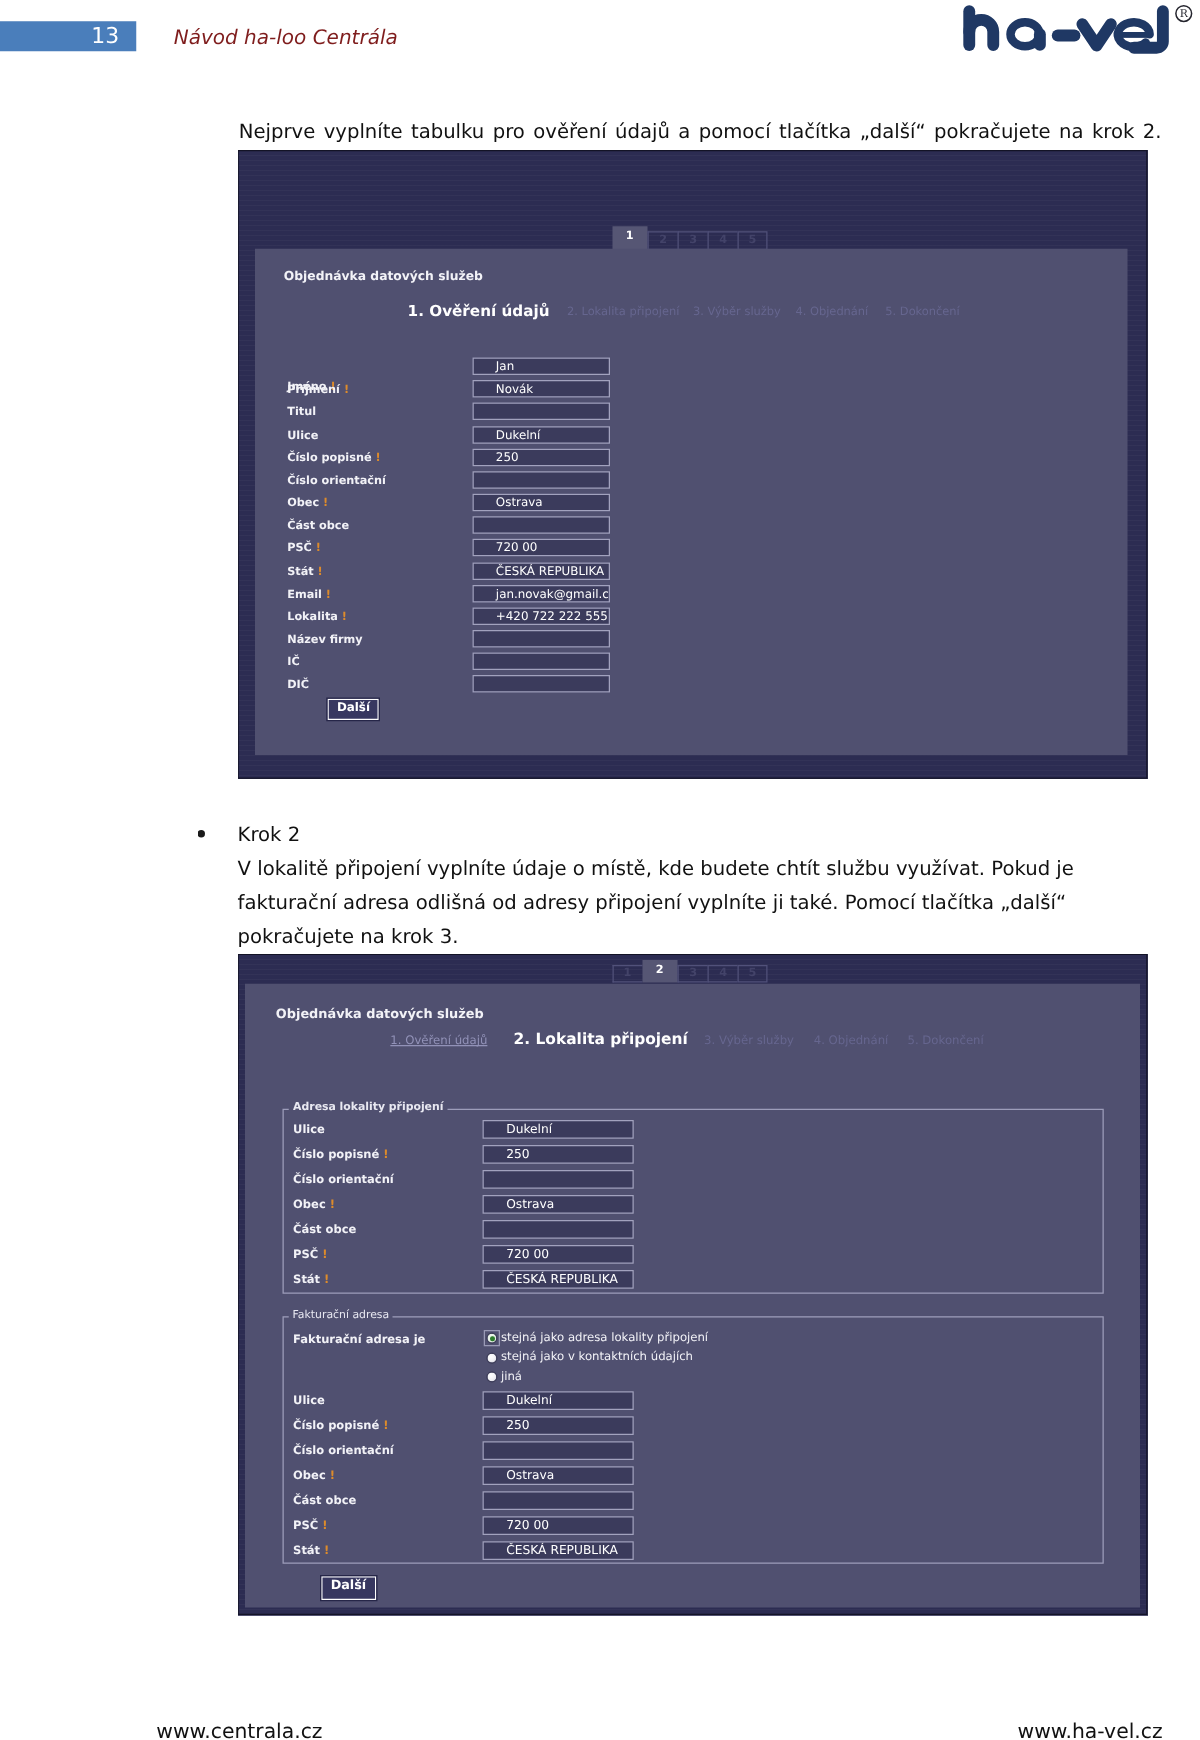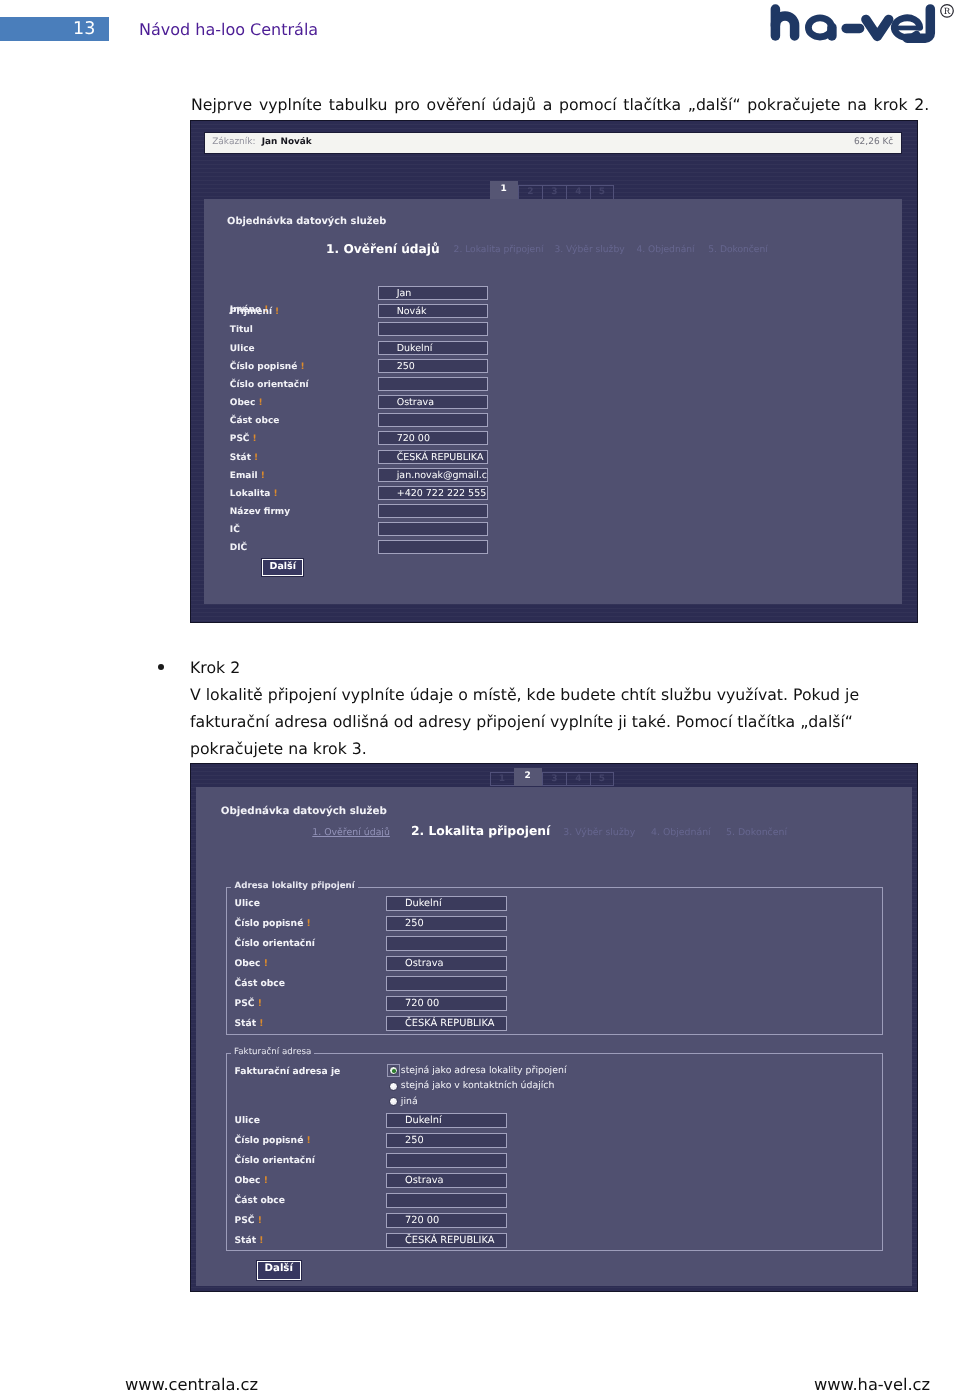--- a/index.html
+++ b/index.html
@@ -4,21 +4,21 @@
 <title>Návod ha-loo Centrála</title>
 <style>
 html,body{margin:0;padding:0;}
 body{width:960px;height:1392px;background:#fff;font-family:"DejaVu Sans",sans-serif;overflow:hidden;
       -webkit-font-smoothing:antialiased;text-rendering:geometricPrecision;}
 .page{position:relative;width:960px;height:1392px;background:#fff;}
 
 
 .hdr-num{position:absolute;left:0;top:17.4px;width:109px;height:23.3px;background:#4a7ebb;}
 .hdr-num span{position:absolute;right:13.5px;top:4px;color:#fff;font-size:17.5px;line-height:17.5px;will-change:transform;}
-.hdr-title{position:absolute;left:139px;top:19px;font-size:16px;line-height:21px;color:#4c1d95;will-change:transform;}
+.hdr-title{position:absolute;left:139px;top:19px;font-size:16px;line-height:21px;color:#7f1d1d;will-change:transform;font-style:italic;}
 .logo{position:absolute;left:766px;top:2px;will-change:transform;}
 
 
 .para{position:absolute;font-size:15.72px;color:#111;will-change:transform;}
 #intro{left:190.6px;top:92.5px;width:820px;line-height:24px;white-space:nowrap;word-spacing:1.72px;}
 .bullet-block{position:absolute;left:190.3px;top:654.5px;width:820px;will-change:transform;}
 .bl{font-size:15.72px;line-height:26.9px;color:#111;white-space:nowrap;position:relative;}
 .bullet-dot{position:absolute;left:-32.1px;top:9.3px;width:6.2px;height:6.2px;border-radius:50%;background:#1a1a1a;}
 
 
@@ -100,25 +100,20 @@
   <rect x="129.7" y="23.6" width="23.4" height="4.7" fill="#1f3864"></rect>
 <g fill="none" stroke="#1f3864" stroke-width="9.5" stroke-linecap="round" stroke-linejoin="round">
   <path d="M164.3 6.9 V31.2 A5.0 5.0 0 0 1 159.3 36.2 H141.2"></path>
 </g>
 <circle cx="181.0" cy="8.85" r="6.3" fill="none" stroke="#25252e" stroke-width="1.2"></circle>
 <text x="181.0" y="11.9" font-family="DejaVu Serif,serif" font-size="8.6" fill="#25252e" text-anchor="middle">R</text>
 </svg>
   </div>
   <div class="para" id="intro">Nejprve vyplníte tabulku pro ověření údajů a pomocí tlačítka „další“ pokračujete na krok 2.</div>
   <div class="shot" id="shot1" style="left:189.5px;top:119.5px;width:728px;height:503px;">
-    <div class="topbar" style="left:13.6px;top:12.1px;width:698.3px;height:21.8px;">
-      <div class="cust-l">Zákazník:</div>
-      <div class="cust-n">Jan Novák</div>
-      <div class="bal">62,26 Kč</div>
-    </div>
     <div class="tabs" style="left:299.5px;top:61.2px;width:140px;">
       <div class="tab active" style="left:0px;"><span>1</span></div>
       <div class="tab" style="left:28.5px;"><span>2</span></div>
       <div class="tab" style="left:52.5px;"><span>3</span></div>
       <div class="tab" style="left:76.5px;"><span>4</span></div>
       <div class="tab last" style="left:100.5px;"><span>5</span></div>
     </div>
     <div class="panel" style="left:13.7px;top:78.8px;width:698.2px;height:405.7px;">
       <div class="panel-title" style="left:23.4px;top:17.3px;">Objednávka datových služeb</div>
       <div class="step active" style="left:122.4px;top:43.7px;">1. Ověření údajů</div>

